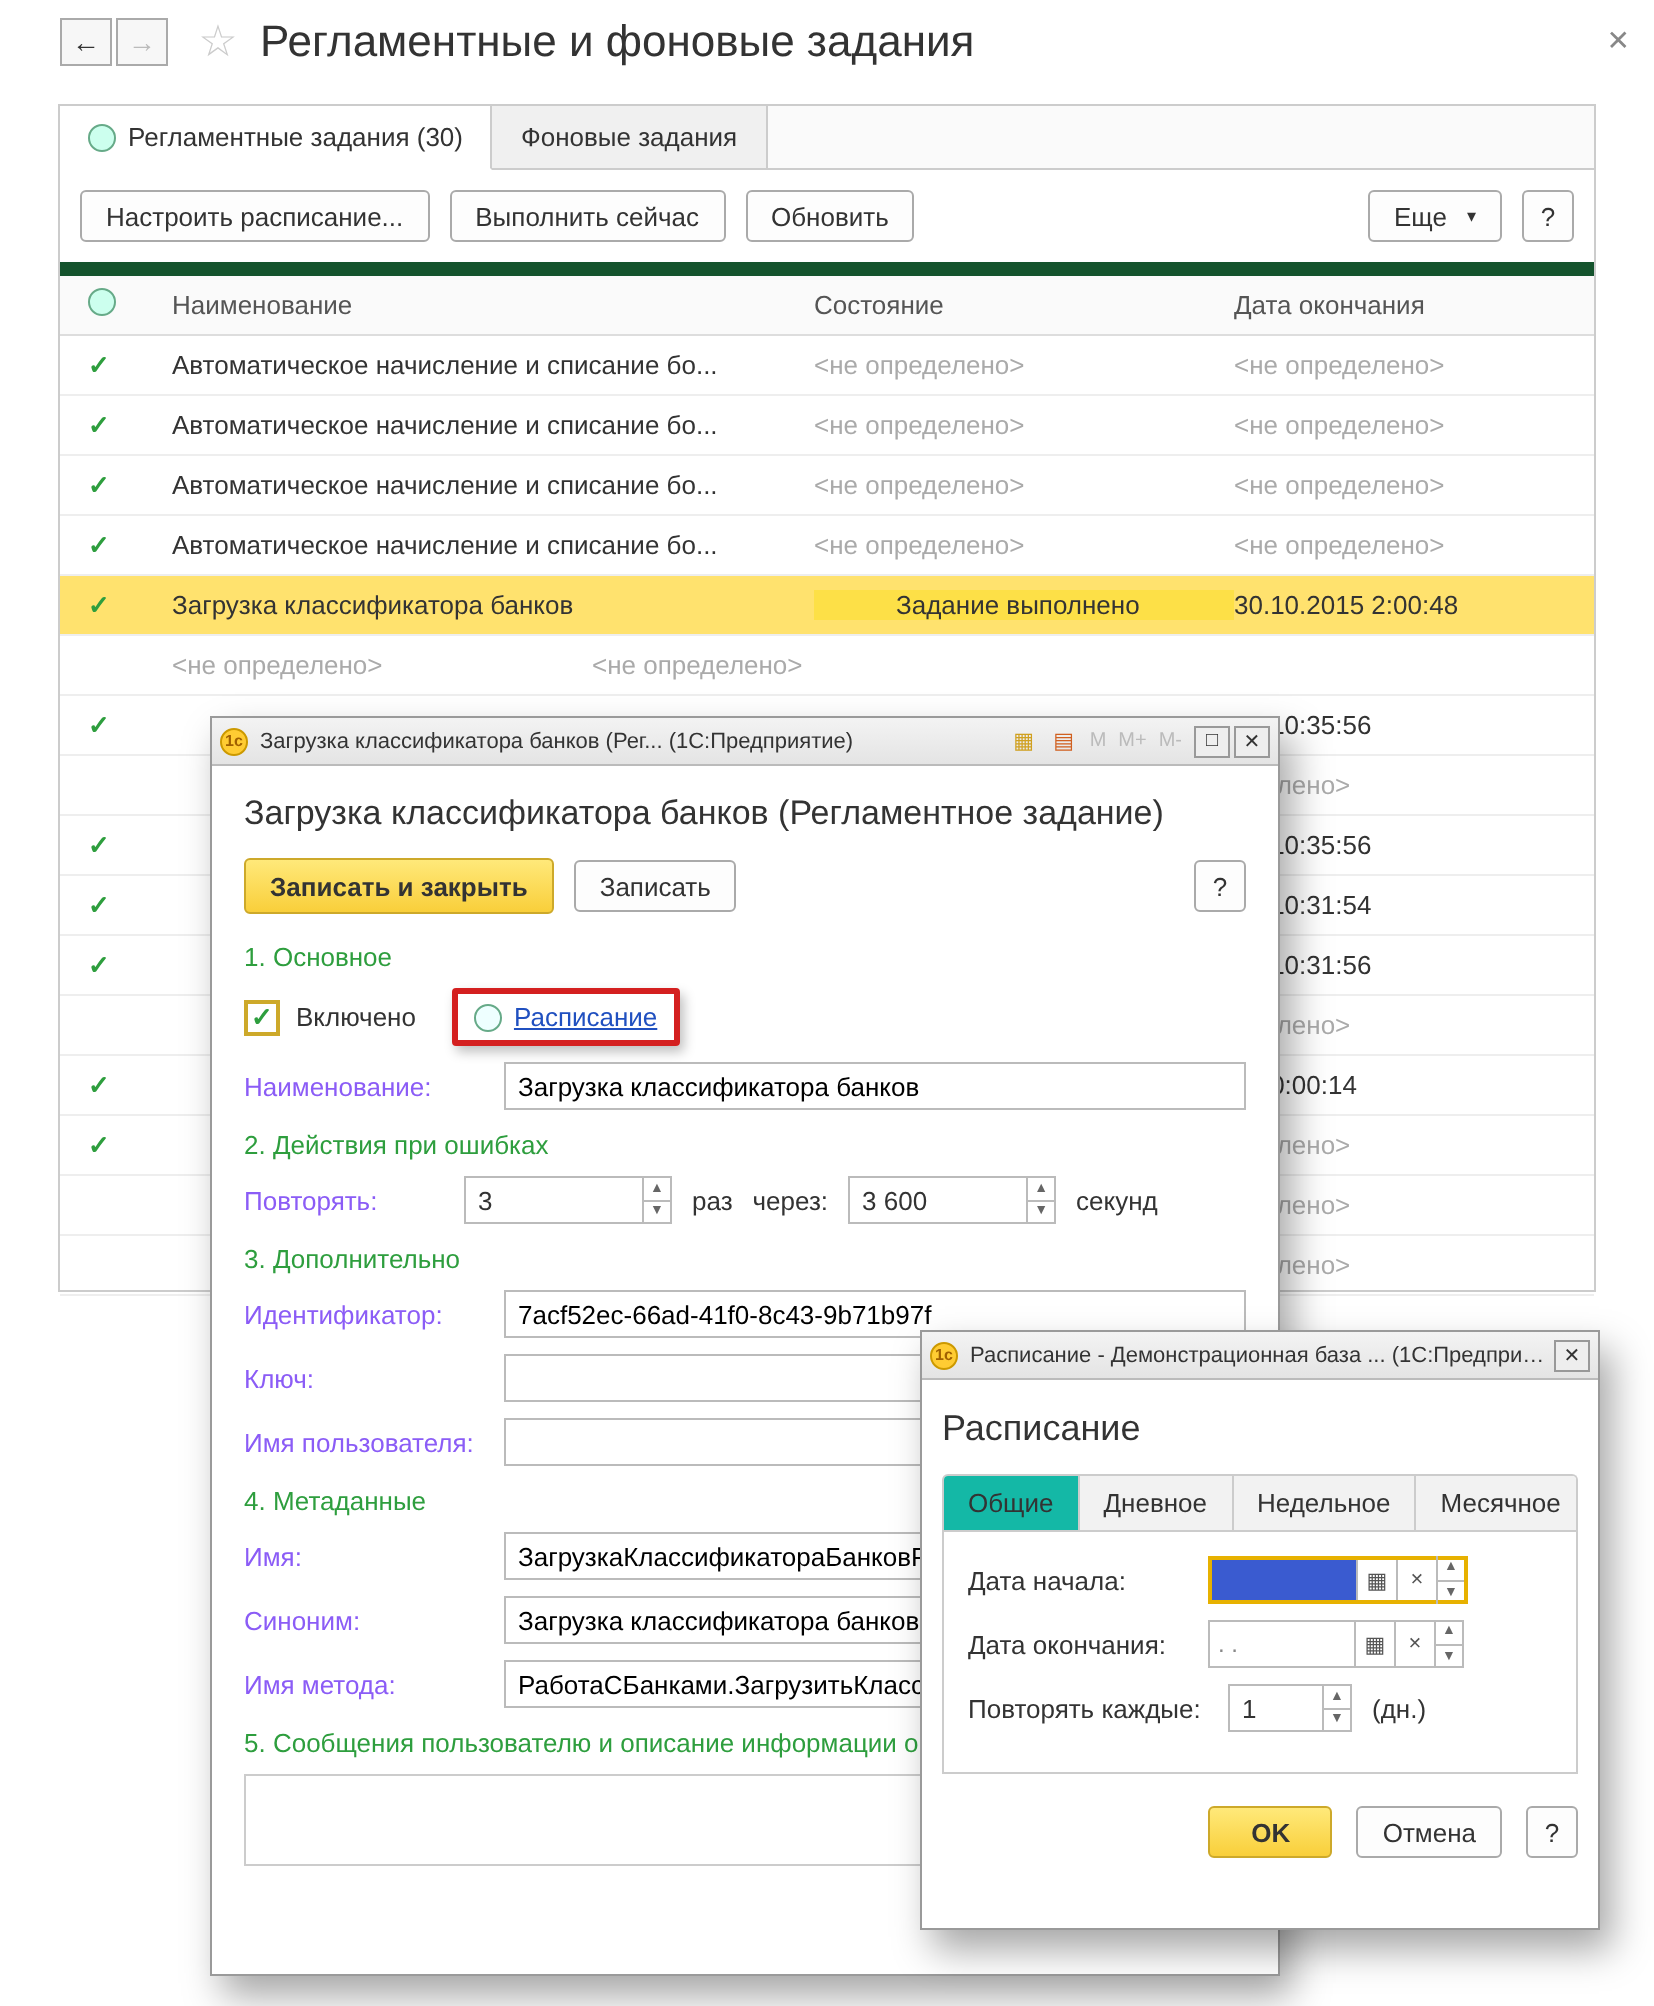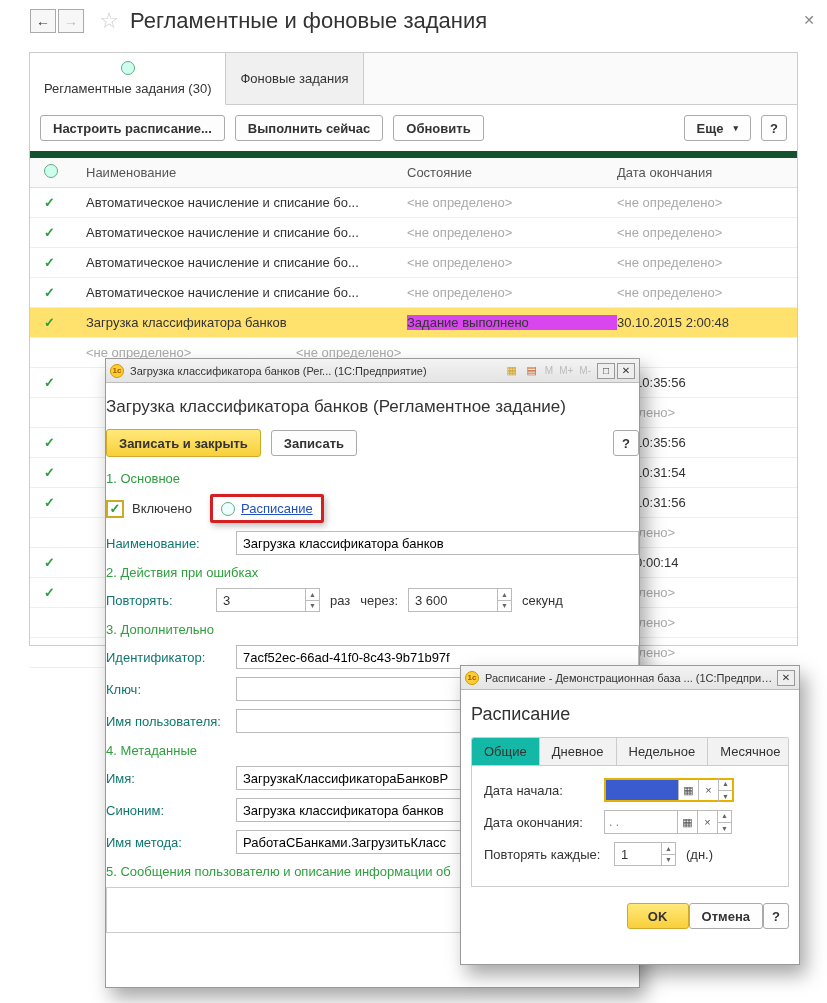--- a/index.html
+++ b/index.html
@@ -48,57 +48,56 @@
   }
   .tabs {
     display: flex; border-bottom: 1px solid #ccc;
     background: #fafafa;
   }
   .tab {
     padding: 8px 14px; border-right: 1px solid #ccc;
     background: #f0f0f0; cursor: pointer;
     display: flex; align-items: center; gap: 6px;
   }
-  .tab.active { background: #fff; border-bottom: 1px solid #fff; margin-bottom: -1px; flex-direction: column; }
+  .tab.active { background: #fff; border-bottom: 1px solid #fff; margin-bottom: -1px; }
   .globe-icon {
     width: 14px; height: 14px; border-radius: 50%;
     border: 1px solid #6a8; background: #cfe;
   }
   .toolbar {
     display: flex; padding: 10px 10px; gap: 10px;
     align-items: center;
   }
   .btn {
     padding: 5px 12px; border: 1px solid #aaa;
     background: #fdfdfd; cursor: pointer;
     border-radius: 3px; height: 26px;
     display: inline-flex; align-items: center;
     font-size: 13px;
-    font-weight: bold;
   }
   .toolbar .spacer { flex: 1; }
   .btn.more::after { content: "▾"; margin-left: 10px; font-size: 9px; }
   .btn.q { width: 26px; justify-content: center; padding: 0; }
   .grid {
     border-top: 7px solid #14532d;
   }
   .ghead, .grow {
     display: flex; height: 30px; align-items: center;
     border-bottom: 1px solid #eee;
     white-space: nowrap; overflow: hidden;
   }
   .ghead { background: #fafafa; color: #555; border-bottom: 1px solid #ddd; }
   .gc-icon { width: 56px; padding-left: 14px; }
   .gc-name { flex: 1; padding-right: 6px; overflow: hidden; text-overflow: ellipsis; }
   .gc-state { width: 210px; padding-right: 6px; }
   .gc-date { width: 180px; padding-right: 6px; }
   .check { color: #2e9e3e; font-weight: bold; }
   .muted { color: #aaa; }
   .grow.selected { background: #ffe26e; }
-  .grow.selected .gc-state { background: #d946ef; }
+  .grow.selected .gc-state { background: #fde047; padding-left: 41px; }
 
   
   .dlg {
     position: absolute;
     border: 1px solid #9a9a9a;
     background: #fff;
     box-shadow: 6px 10px 18px rgba(0,0,0,0.35);
   }
   .dlg1 {
     left: 105px; top: 358px;
@@ -117,31 +116,31 @@
     font-size: 8px; color: #a06000; font-weight: bold;
   }
   .tb-title { flex: 1; overflow: hidden; text-overflow: ellipsis; white-space: nowrap; }
   .tb-tools { display: flex; gap: 6px; margin: 0 6px; align-items: center; }
   .tb-tool { width: 14px; height: 14px; display: flex; align-items: center; justify-content: center; font-size: 11px; color: #888; }
   .tb-tool.calc { color: #d0a020; }
   .tb-tool.cal { color: #d06020; }
   .tb-m { font-size: 10px; color: #bbb; }
   .tb-win { display: flex; gap: 2px; }
   .tb-winbtn { width: 18px; height: 16px; border: 1px solid #999; background: #eee; display: flex; align-items: center; justify-content: center; font-size: 10px; cursor: pointer; }
-  .dlg-body { padding: 10px 0; }
+  .dlg-body { padding: 10px 16px; }
   .dlg-title { font-size: 17px; margin: 4px 0 12px; }
   .dlg-actions { display: flex; gap: 10px; align-items: center; margin-bottom: 14px; }
   .btn.primary {
     background: linear-gradient(#ffe97a,#f9cf3a);
     border: 1px solid #cda92a; font-weight: bold;
     height: 28px; padding: 0 12px;
   }
   .section-title { color: #2e9e3e; margin: 10px 0 8px; }
   .form-row { display: flex; align-items: center; margin-bottom: 8px; }
-  .form-label { width: 130px; color: #0f766e; }
+  .form-label { width: 130px; color: #8b5cf6; }
   .form-input {
     flex: 1; height: 24px; border: 1px solid #bbb;
     padding: 2px 6px; font-size: 13px; background: #fff;
   }
   .num-input {
     width: 90px; height: 24px; border: 1px solid #bbb;
     text-align: right; padding: 2px 6px;
     display: inline-flex; align-items: center;
   }
   .spin { display: inline-flex; flex-direction: column; border: 1px solid #bbb; border-left: none; height: 24px; width: 14px; }
@@ -194,21 +193,21 @@
     padding: 0 4px; font-size: 12px;
   }
   .d-field.sel { background: #3a5bd0; color: #fff; }
   .d-dots { color: #888; }
   .d-btn { width: 20px; height: 100%; border-left: 1px solid #bbb; display: flex; align-items: center; justify-content: center; font-size: 11px; color: #555; cursor: pointer; }
   .num-input.small { width: 48px; text-align: right; }
   .desc-box {
     border: 1px solid #ccc; padding: 8px; margin-top: 10px;
     font-size: 12px; color: #333;
   }
-  .dlg2-footer { display: flex; justify-content: flex-end; gap: 0; padding: 8px 10px; }
+  .dlg2-footer { display: flex; justify-content: flex-end; gap: 12px; padding: 8px 10px; }
   .btn.ok { background: linear-gradient(#ffe97a,#f9cf3a); border: 1px solid #cda92a; font-weight: bold; width: 62px; justify-content: center; }
 </style>
 </head>
 <body>
 
 <div class="header">
   <div class="nav-btns">
     <div class="nav-btn">←</div>
     <div class="nav-btn fwd">→</div>
   </div>

